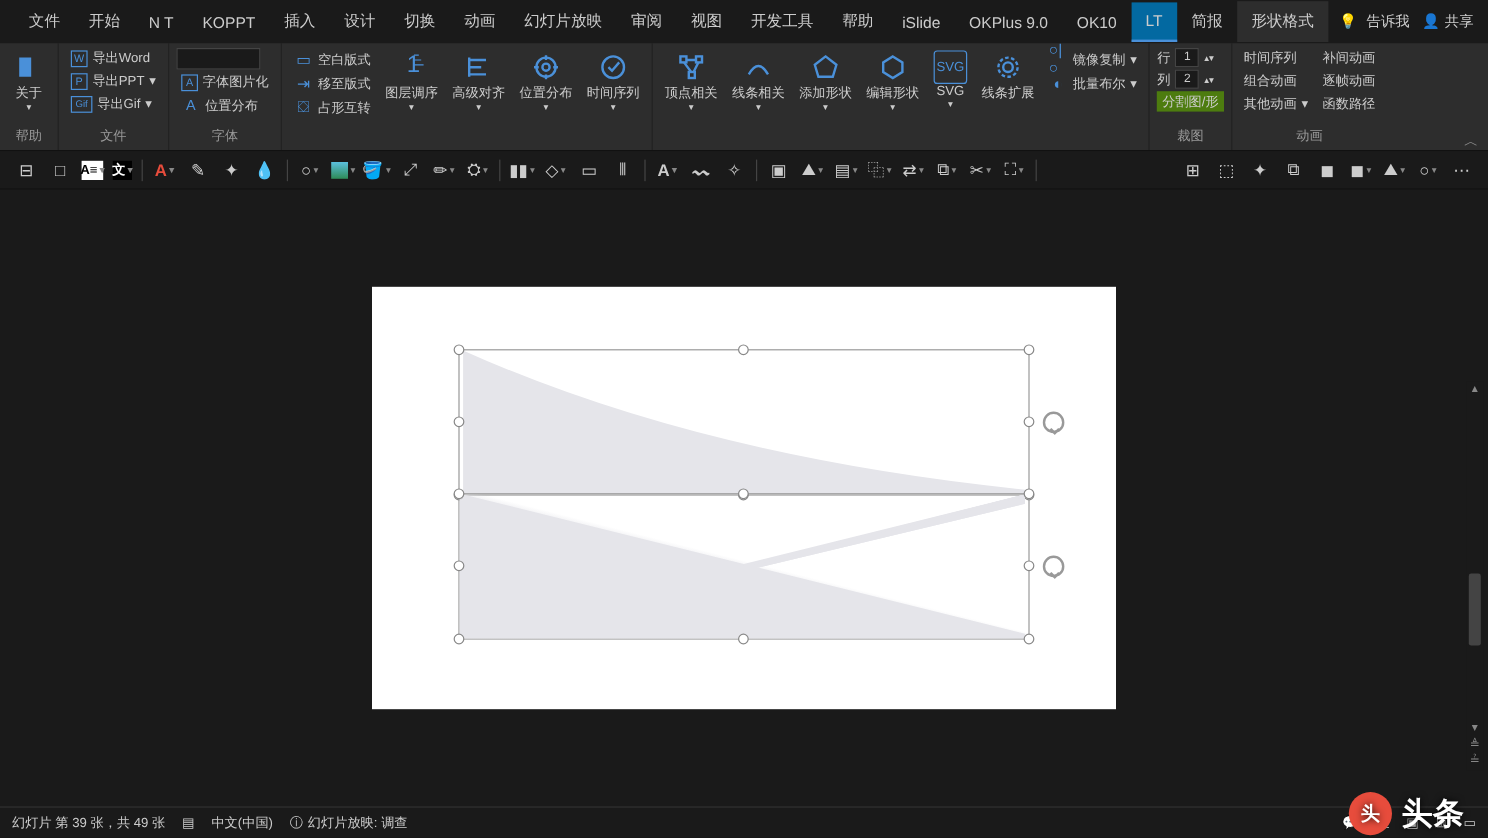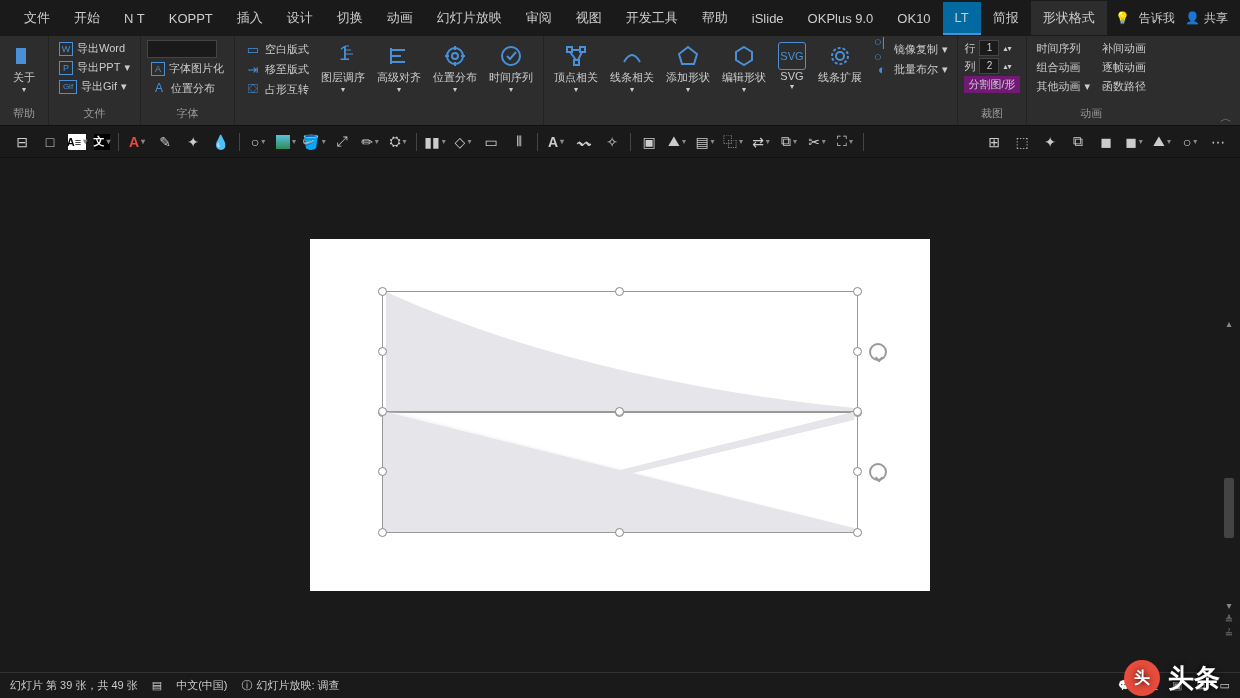--- a/index.html
+++ b/index.html
@@ -260,21 +260,21 @@
         <div class="numbox">
             <span>行</span>
             <div class="val">1</div>
             <span style="font-size:8px">▴▾</span>
           </div>
         <div class="numbox">
             <span>列</span>
             <div class="val">2</div>
             <span style="font-size:8px">▴▾</span>
           </div>
-        <div class="rbtn row" style="background:#701a75">
+        <div class="rbtn row" style="background:#4d7c0f">
             <span>分割图/形</span>
           </div>
       </div>
     </div>
     <div class="label">裁图</div>
   </div>
   <div class="rgroup" style="border-right:none">
     <div class="items">
       <div class="stack">
         <div class="rbtn row">

